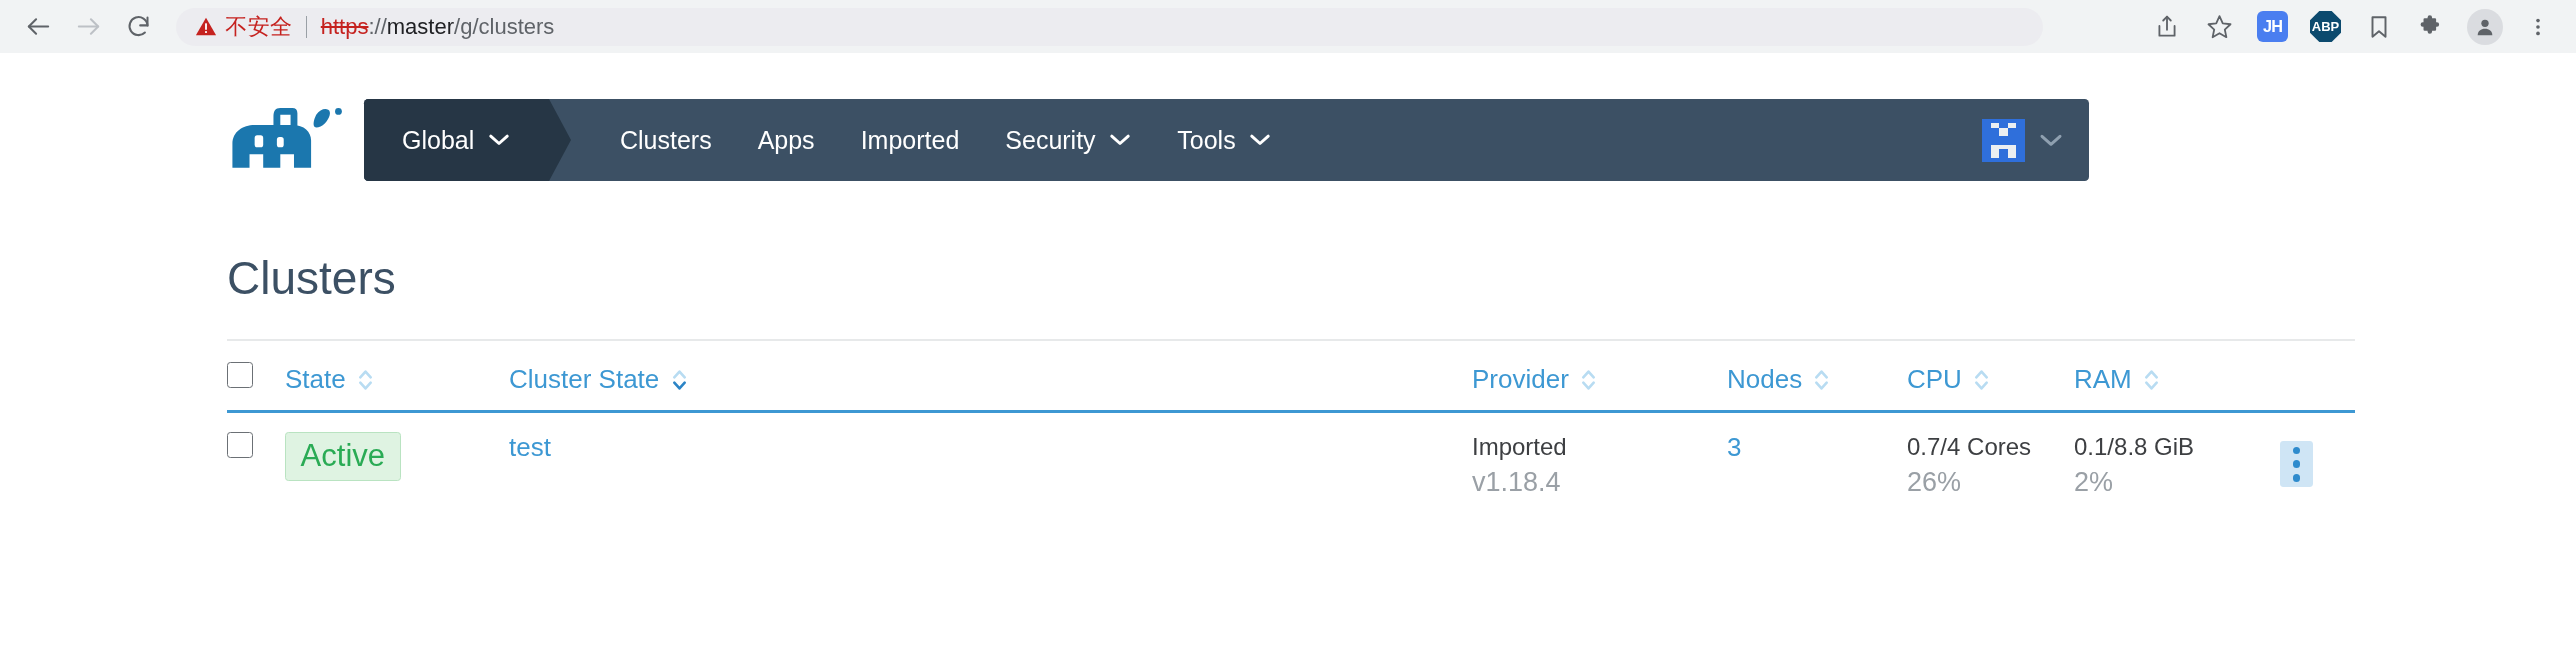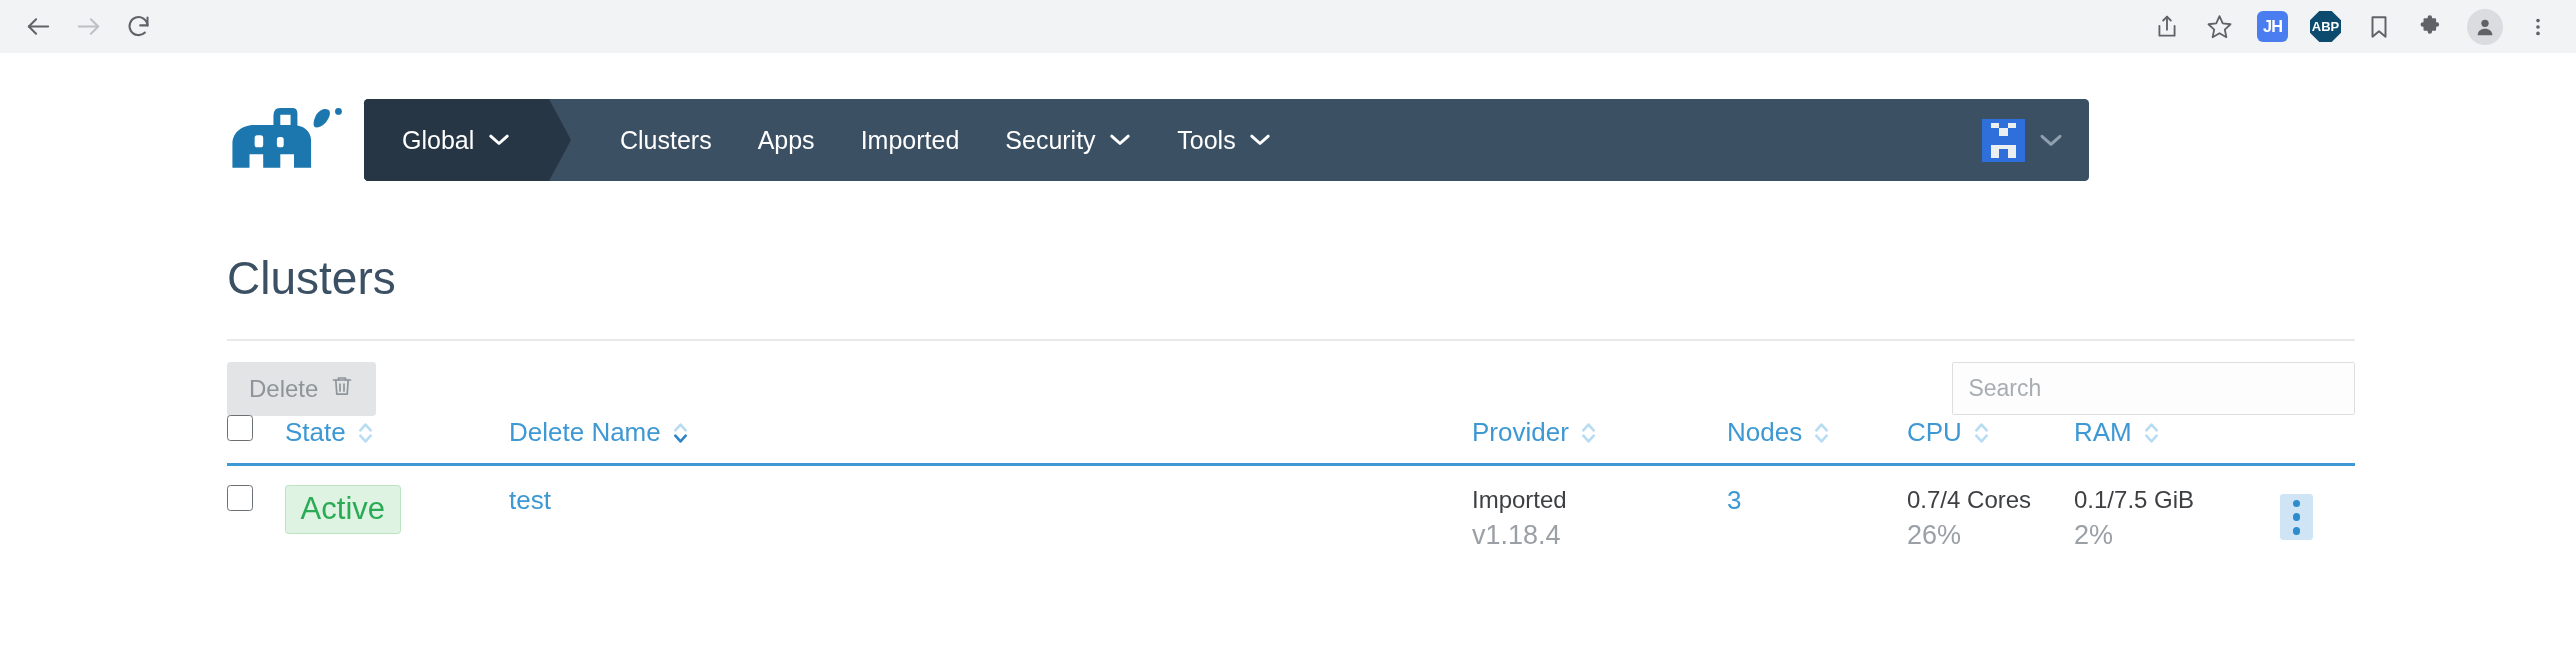--- a/index.html
+++ b/index.html
@@ -258,20 +258,32 @@
         </svg>
     </div>
     <div class="nav-btn">
       <svg width="27" height="27" viewBox="0 0 24 24" fill="none" stroke="currentColor" stroke-width="1.8" stroke-linecap="round">
           <path d="M20 11a8 8 0 1 0-2.3 6.3"></path>
           <polyline points="20,4 20,11 13.5,11"></polyline>
         </svg>
     </div>
   </div>
 
+  <div class="omnibox">
+    <span class="warn-icon">
+      <svg width="22" height="22" viewBox="0 0 24 24" fill="currentColor">
+          <path d="M12 2 L23 21 H1 Z"></path>
+          <rect x="11" y="8" width="2" height="7" fill="#fff"></rect>
+          <rect x="11" y="16.5" width="2" height="2" fill="#fff"></rect>
+        </svg>
+    </span>
+    <span class="insecure-text">不安全</span>
+    <span class="omni-sep"></span>
+    <span class="url-text"><span class="url-scheme">https</span><span class="url-colon">://</span><span class="url-host">master</span><span class="url-path">/g/clusters</span></span>
+  </div>
 
   <div class="toolbar-icons">
     <div class="tb-icon">
       <svg width="26" height="26" viewBox="0 0 24 24" fill="none" stroke="currentColor" stroke-width="1.7" stroke-linecap="round" stroke-linejoin="round">
           <path d="M5 11v9h14v-9"></path>
           <polyline points="8.5,6 12,2.5 15.5,6"></polyline>
           <line x1="12" y1="2.5" x2="12" y2="14.5"></line>
         </svg>
     </div>
     <div class="tb-icon">
@@ -384,56 +396,41 @@
 <div class="page">
 
   <div class="page-head">
     <h1 class="page-title">Clusters</h1>
   </div>
 
   <div class="divider"></div>
 
   <div class="table-area">
 
-    <div class="controls">
-      <button class="btn-delete" disabled="">
-        <span>Delete</span>
-        <span>
-          <svg width="24" height="24" viewBox="0 0 24 24" fill="none" stroke="#8e9499" stroke-width="1.7" stroke-linecap="round" stroke-linejoin="round">
-              <polyline points="3.5,6 20.5,6"></polyline>
-              <path d="M8.5 6V4h7v2"></path>
-              <path d="M5.8 6l1 14.2h10.4L18.2 6"></path>
-              <line x1="10" y1="10" x2="10" y2="17"></line>
-              <line x1="14" y1="10" x2="14" y2="17"></line>
-            </svg>
-        </span>
-      </button>
-      <input class="search-box" type="text" placeholder="Search" style="">
-    </div>
 
     <table class="clusters">
       <thead>
         <tr>
           <th class="col-check">
             <span class="chk"></span>
           </th>
           <th class="col-state">
             <span class="th-inner">
               <span>State</span>
               <span class="sorter">
                 <svg width="19" height="26" viewBox="0 0 14 20" fill="none" stroke="#b8dcf2" stroke-width="2" stroke-linecap="round" stroke-linejoin="round">
                     <polyline points="3,8 7,3.5 11,8"></polyline>
                     <polyline points="3,12 7,16.5 11,12"></polyline>
                   </svg>
               </span>
             </span>
           </th>
           <th class="col-name">
             <span class="th-inner">
-              <span>Delete Name</span>
+              <span>Cluster State</span>
               <span class="sorter">
                 <svg width="19" height="26" viewBox="0 0 14 20" fill="none" stroke-width="2" stroke-linecap="round" stroke-linejoin="round">
                     <polyline points="3,8 7,3.5 11,8" stroke="#b8dcf2" fill="none"></polyline>
                     <polyline points="3,12 7,16.5 11,12" stroke="#2b84c6" fill="none"></polyline>
                   </svg>
               </span>
             </span>
           </th>
           <th class="col-prov">
             <span class="th-inner">
@@ -498,21 +495,21 @@
             <span class="cell-sub">v1.18.4</span>
           </td>
           <td>
             <a class="nodes-link">3</a>
           </td>
           <td>
             <span class="cell-main">0.7/4 Cores</span>
             <span class="cell-sub">26%</span>
           </td>
           <td>
-            <span class="cell-main">0.1/7.5 GiB</span>
+            <span class="cell-main">0.1/8.8 GiB</span>
             <span class="cell-sub">2%</span>
           </td>
           <td>
             <span class="act-btn">
               <span class="act-dot"></span>
               <span class="act-dot"></span>
               <span class="act-dot"></span>
             </span>
           </td>
         </tr>

